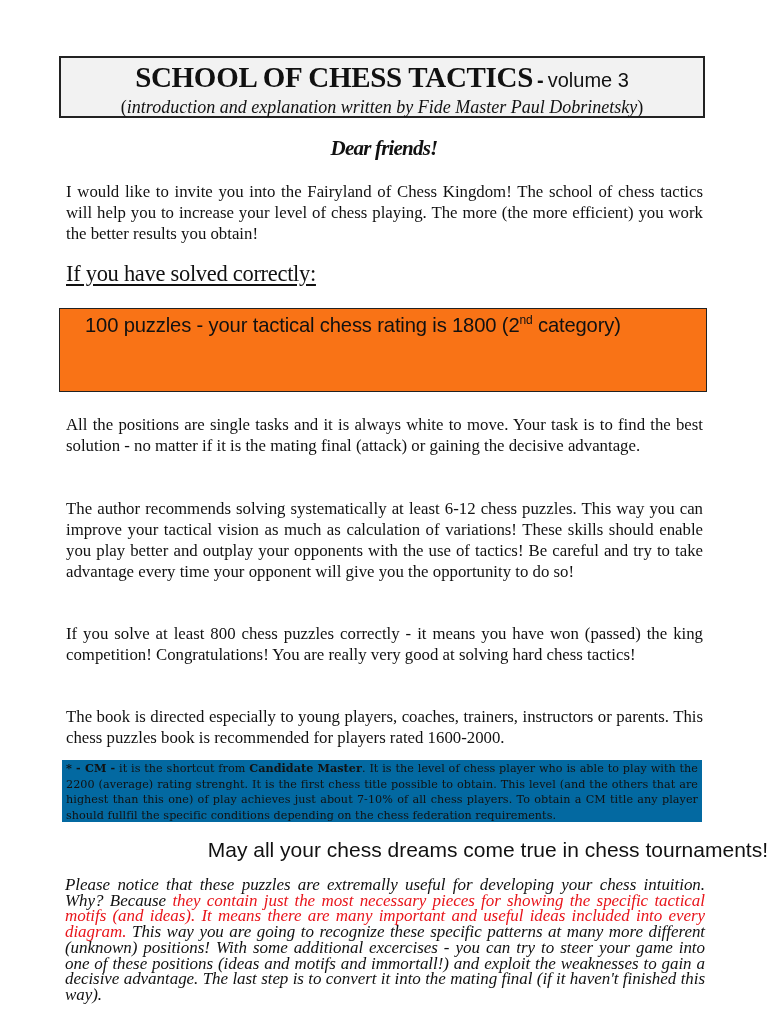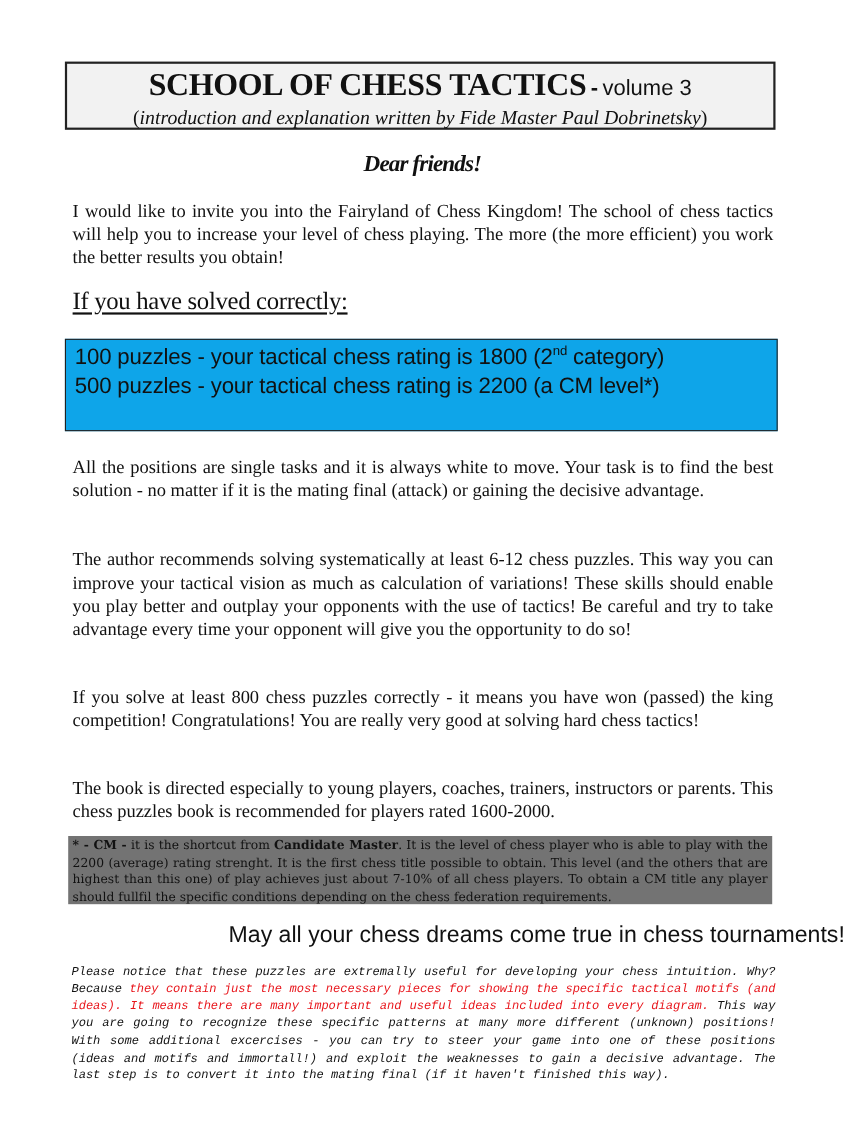--- a/index.html
+++ b/index.html
@@ -38,48 +38,48 @@
     .para-intro { top: 181px; }
 
     .solved-heading {
       position: absolute; left: 66px; top: 261px;
       font-size: 22.5px; text-decoration: underline; text-underline-offset: 3px;
       white-space: nowrap; letter-spacing: -0.3px;
     }
 
     .rating-box {
       position: absolute; left: 59px; top: 308px; width: 648px; height: 84px;
-      background: #0ea5e9; border: 1.5px solid #222; box-sizing: border-box;
-      padding: 3px 0 0 8px;
+      background: #f97316; border: 1.5px solid #222; box-sizing: border-box;
+      padding: 3px 0 0 25px;
       font-family: "Liberation Sans", sans-serif; font-size: 20.2px; line-height: 26px;
     }
     .rating-line { white-space: nowrap; letter-spacing: -0.15px; }
     .rating-line sup { font-size: 12px; line-height: 0; vertical-align: 8px; }
 
     .para-positions { top: 414px; }
     .para-author { top: 498px; }
     .para-solve { top: 623px; }
     .para-book { top: 706px; }
 
     .footnote {
       position: absolute; left: 62px; top: 760px; width: 640px; height: 62px;
-      background: #737373; box-sizing: border-box; padding: 1px 4px 0 4px;
+      background: #0369a1; box-sizing: border-box; padding: 1px 4px 0 4px;
       font-family: "DejaVu Serif", serif; font-size: 11.2px; line-height: 15.6px;
       letter-spacing: 0.05px; text-align: justify; text-align-last: left;
     }
     .footnote b { font-weight: bold; }
 
     .wish {
       position: absolute; left: 0; width: 768px; top: 838px; text-align: right;
       font-family: "Liberation Sans", sans-serif; font-size: 21px; white-space: nowrap;
     }
 
     .notice {
       position: absolute; left: 65px; width: 640px; top: 877px;
-      font-family: Liberation Mono, monospace; font-style: italic; font-size: 11px; line-height: 15.7px;
+      font-family: Liberation Serif, serif; font-style: italic; font-size: 17px; line-height: 15.7px;
       text-align: justify; text-align-last: left; letter-spacing: -0.05px;
     }
     .notice .red { color: #e8151b; }
   </style>
 </head>
 <body>
 
 <div class="title-box">
   <div class="title-line">
     <span class="title-main">SCHOOL OF CHESS TACTICS</span>
@@ -90,21 +90,20 @@
 </div>
 
 <div class="greeting">Dear friends!</div>
 
 <p class="para para-intro" style="margin:0">I would like to invite you into the Fairyland of Chess Kingdom! The school of chess tactics will help you to increase your level of chess playing. The more (the more efficient) you work the better results you obtain!</p>
 
 <div class="solved-heading">If you have solved correctly:</div>
 
 <div class="rating-box">
   <div class="rating-line"><span>100 puzzles - your tactical chess rating is 1800 (2</span><sup>nd</sup><span> category)</span></div>
-  <div class="rating-line"><span>500 puzzles - your tactical chess rating is 2200 (a CM level*)</span></div>
 </div>
 
 <p class="para para-positions" style="margin:0">All the positions are single tasks and it is always white to move. Your task is to find the best solution - no matter if it is the mating final (attack) or gaining the decisive advantage.</p>
 <p class="para para-author" style="margin:0">The author recommends solving systematically at least 6-12 chess puzzles. This way you can improve your tactical vision as much as calculation of variations! These skills should enable you play better and outplay your opponents with the use of tactics! Be careful and try to take advantage every time your opponent will give you the opportunity to do so!</p>
 <p class="para para-solve" style="margin:0">If you solve at least 800 chess puzzles correctly - it means you have won (passed) the king competition! Congratulations! You are really very good at solving hard chess tactics!</p>
 <p class="para para-book" style="margin:0">The book is directed especially to young players, coaches, trainers, instructors or parents. This chess puzzles book is recommended for players rated 1600-2000.</p>
 
 <div class="footnote"><b>* - CM -</b><span> it is the shortcut from </span><b>Candidate Master</b><span>. It is the level of chess player who is able to play with the 2200 (average) rating strenght. It is the first chess title possible to obtain. This level (and the others that are highest than this one) of play achieves just about 7-10% of all chess players. To obtain a CM title any player should fullfil the specific conditions depending on the chess federation requirements.</span></div>
 
 <div class="wish">May all your chess dreams come true in chess tournaments!</div>

